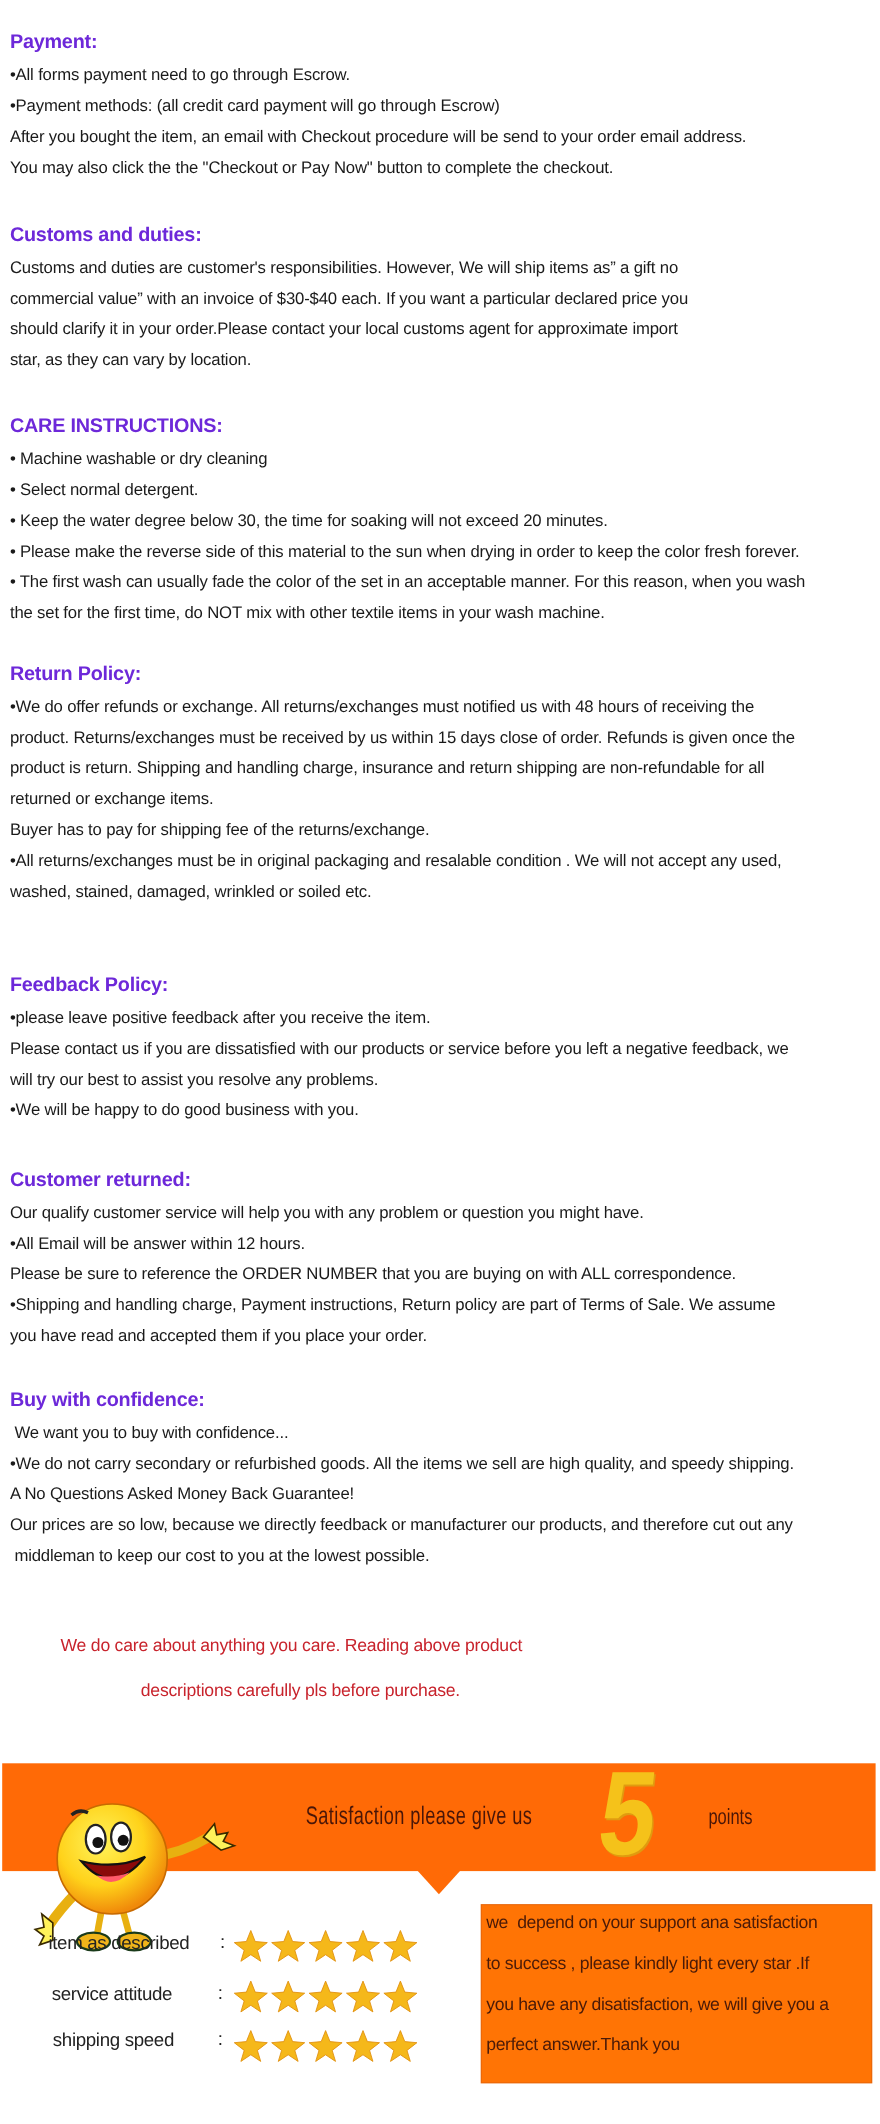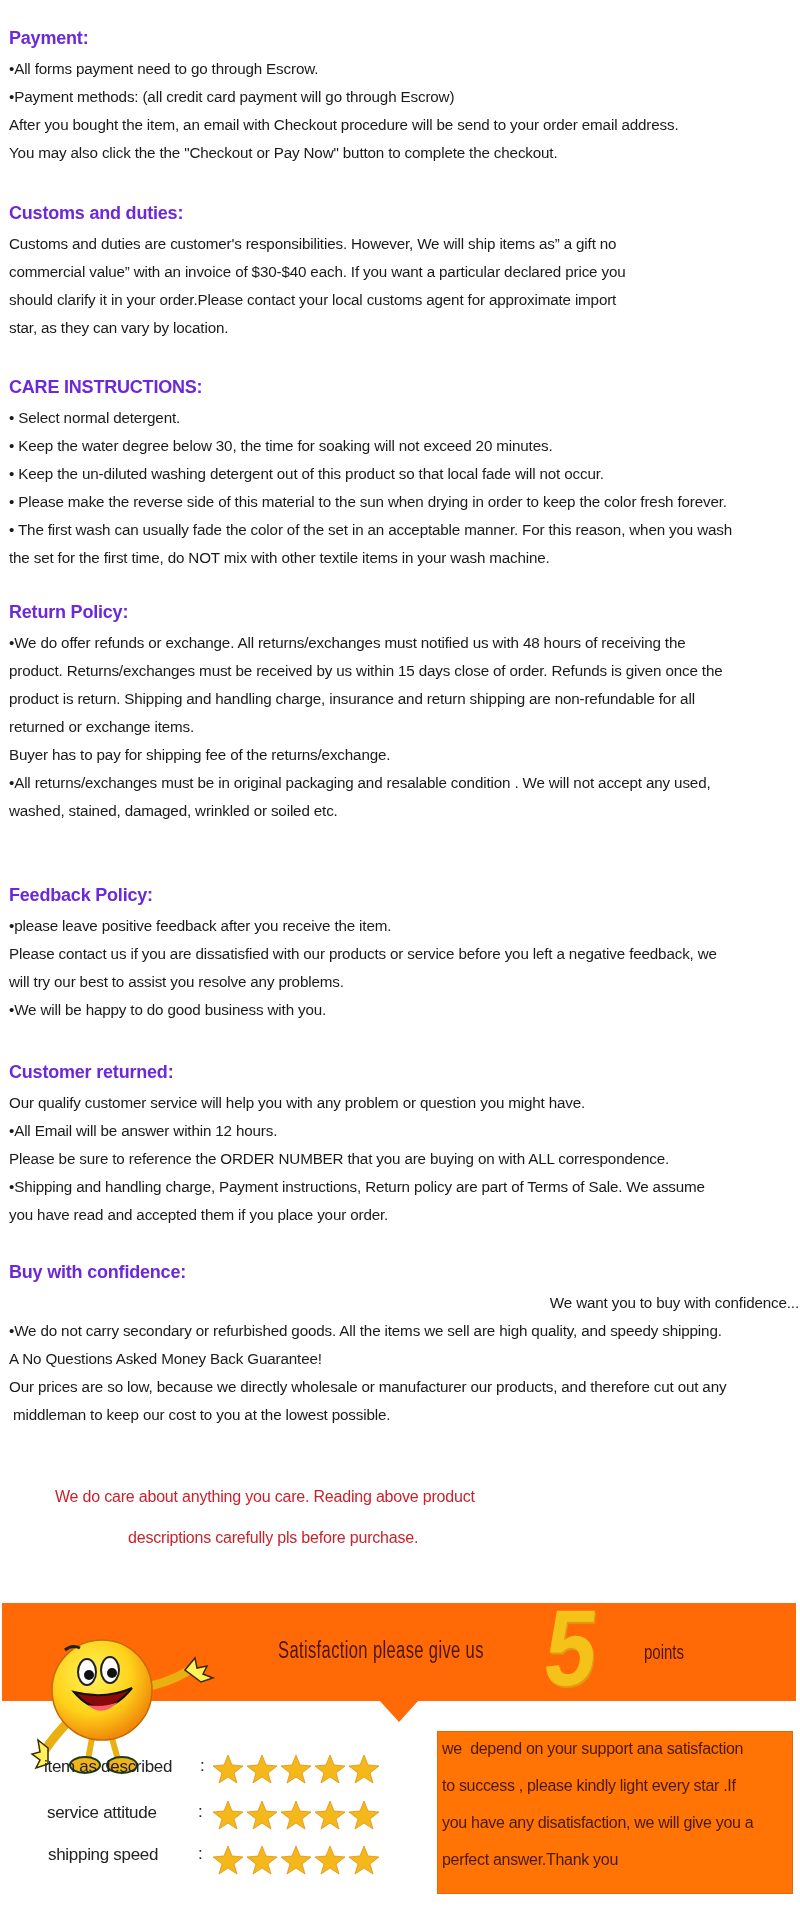--- a/index.html
+++ b/index.html
@@ -47,23 +47,23 @@
   <div style="height:6px"></div>
   <p class="line">Customs and duties are customer's responsibilities. However, We will ship items as” a gift no</p>
   <p class="line">commercial value” with an invoice of $30-$40 each. If you want a particular declared price you</p>
   <p class="line">should clarify it in your order.Please contact your local customs agent for approximate import</p>
   <p class="line">star, as they can vary by location.</p>
 </div>
 
 <div class="section" style="top:376px;">
   <h2 class="heading">CARE INSTRUCTIONS:</h2>
   <div style="height:6px"></div>
+  <p class="line">• Machine washable or dry cleaning</p>
   <p class="line">• Select normal detergent.</p>
   <p class="line">• Keep the water degree below 30, the time for soaking will not exceed 20 minutes.</p>
-  <p class="line">• Keep the un-diluted washing detergent out of this product so that local fade will not occur.</p>
   <p class="line">• Please make the reverse side of this material to the sun when drying in order to keep the color fresh forever.</p>
   <p class="line">• The first wash can usually fade the color of the set in an acceptable manner. For this reason, when you wash</p>
   <p class="line">the set for the first time, do NOT mix with other textile items in your wash machine.</p>
 </div>
 
 <div class="section" style="top:601px;">
   <h2 class="heading">Return Policy:</h2>
   <div style="height:6px"></div>
   <p class="line">•We do offer refunds or exchange. All returns/exchanges must notified us with 48 hours of receiving the</p>
   <p class="line">product. Returns/exchanges must be received by us within 15 days close of order. Refunds is given once the</p>
@@ -89,24 +89,24 @@
   <p class="line">Our qualify customer service will help you with any problem or question you might have.</p>
   <p class="line">•All Email will be answer within 12 hours.</p>
   <p class="line">Please be sure to reference the ORDER NUMBER that you are buying on with ALL correspondence.</p>
   <p class="line">•Shipping and handling charge, Payment instructions, Return policy are part of Terms of Sale. We assume</p>
   <p class="line">you have read and accepted them if you place your order.</p>
 </div>
 
 <div class="section" style="top:1261px;">
   <h2 class="heading">Buy with confidence:</h2>
   <div style="height:6px"></div>
-  <p class="line" style="white-space:pre;text-align:right;"> We want you to buy with confidence...</p>
+  <p class="line" style="white-space:pre;"> We want you to buy with confidence...</p>
   <p class="line">•We do not carry secondary or refurbished goods. All the items we sell are high quality, and speedy shipping.</p>
   <p class="line">A No Questions Asked Money Back Guarantee!</p>
-  <p class="line">Our prices are so low, because we directly wholesale or manufacturer our products, and therefore cut out any</p>
+  <p class="line">Our prices are so low, because we directly feedback or manufacturer our products, and therefore cut out any</p>
   <p class="line" style="white-space:pre;"> middleman to keep our cost to you at the lowest possible.</p>
 </div>
 
 <div class="slogan" style="left:55px; top:1488px;">We do care about anything you care. Reading above product</div>
 <div class="slogan" style="left:128px; top:1529px;">descriptions carefully pls before purchase.</div>
 
 <div class="banner"></div>
 <div class="pointer"></div>
 <div class="banner-text" style="left:278px;">Satisfaction please give us</div>
 <div class="five">5</div>

